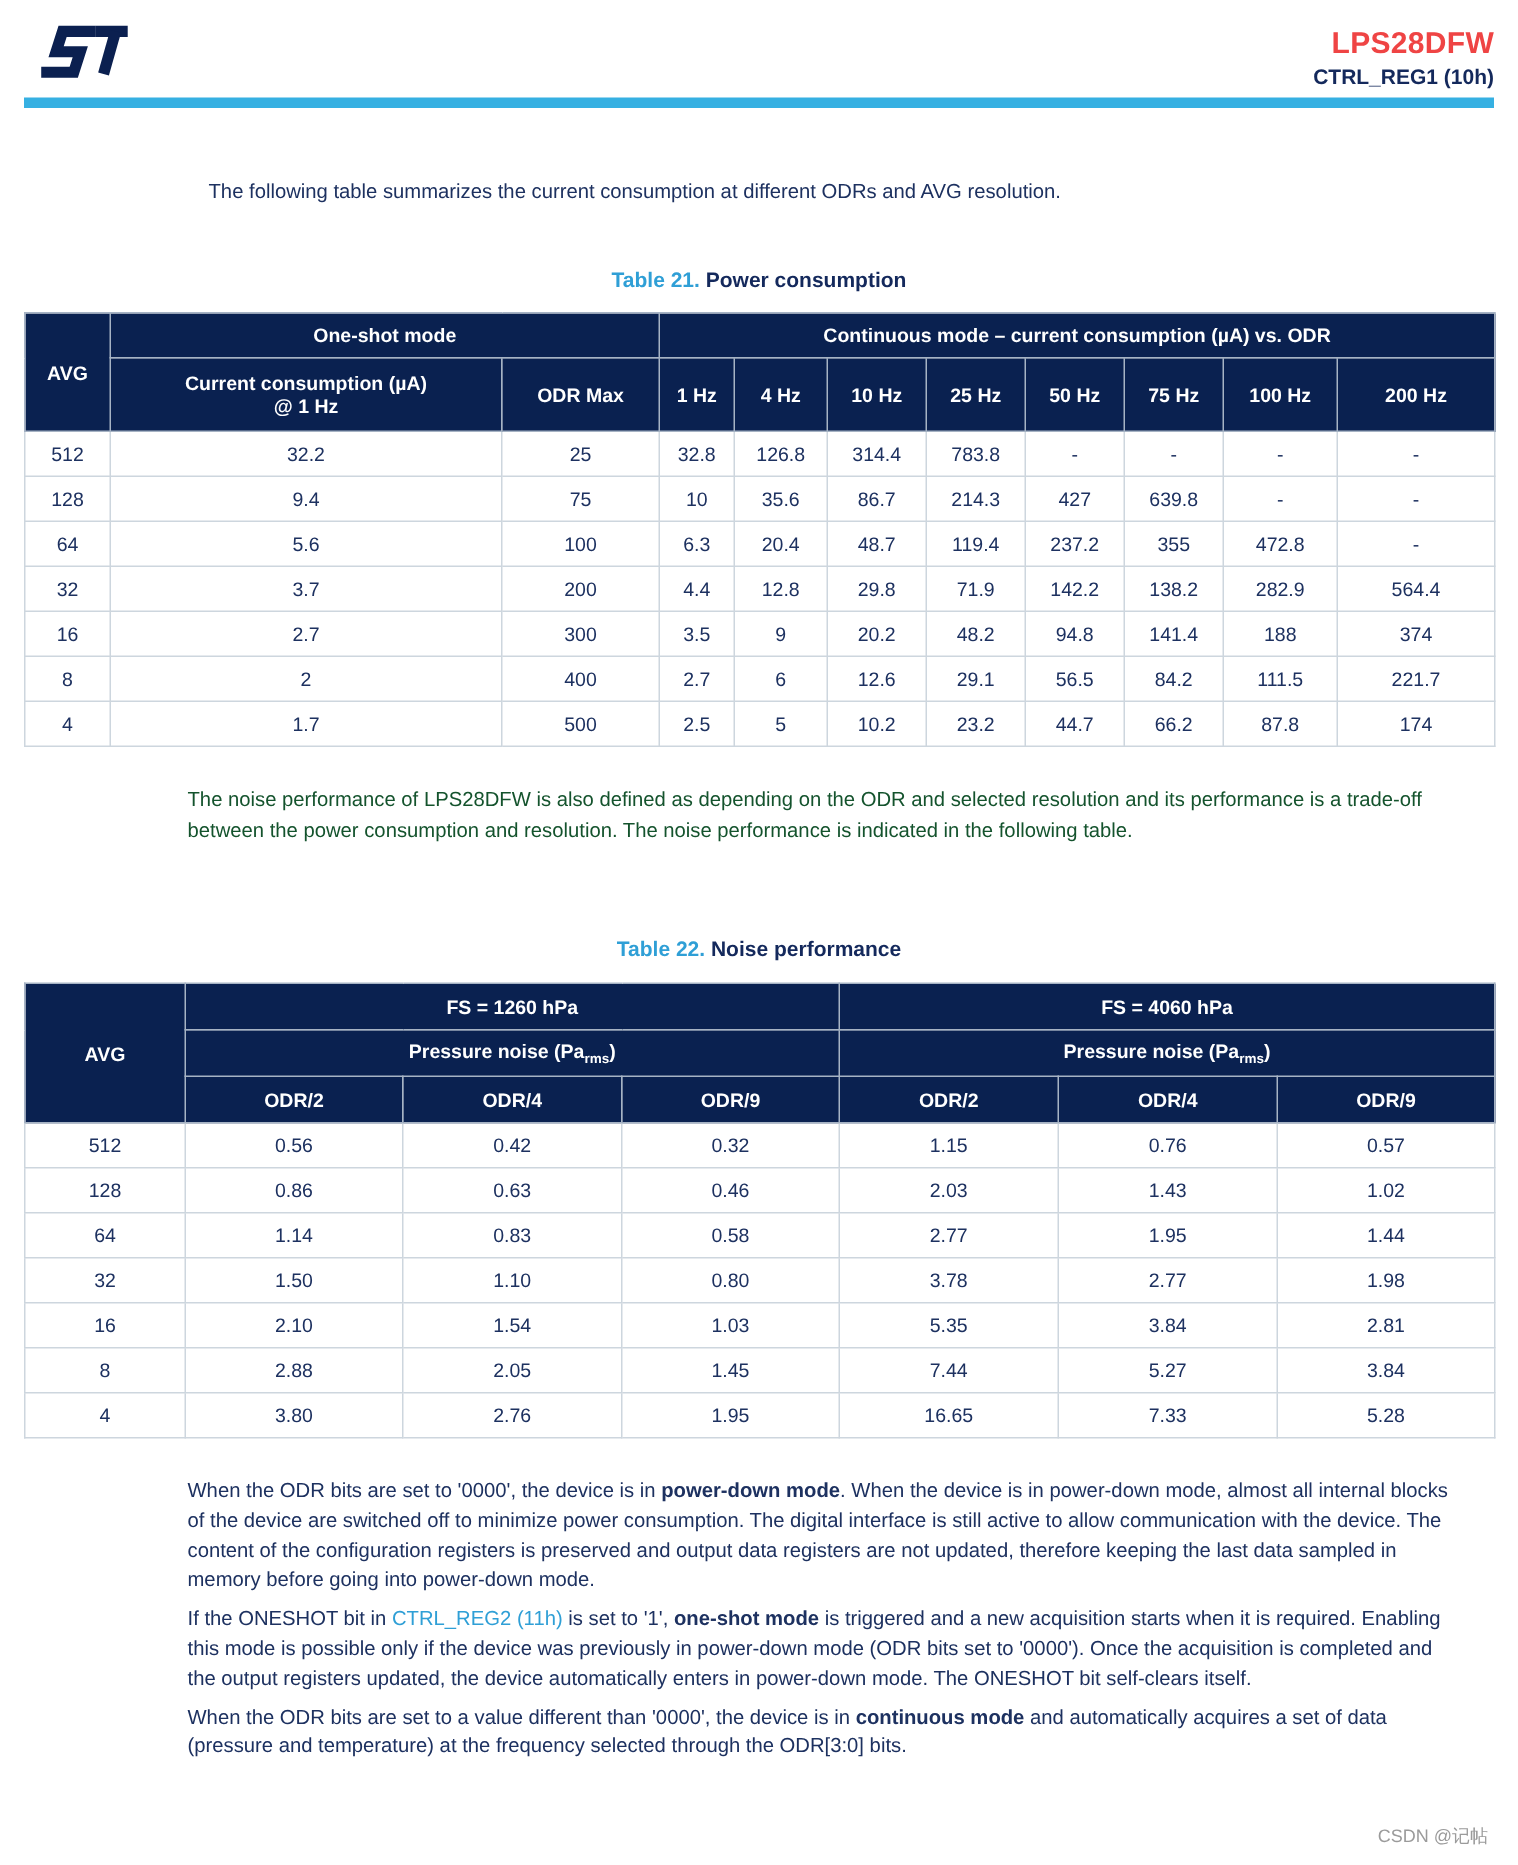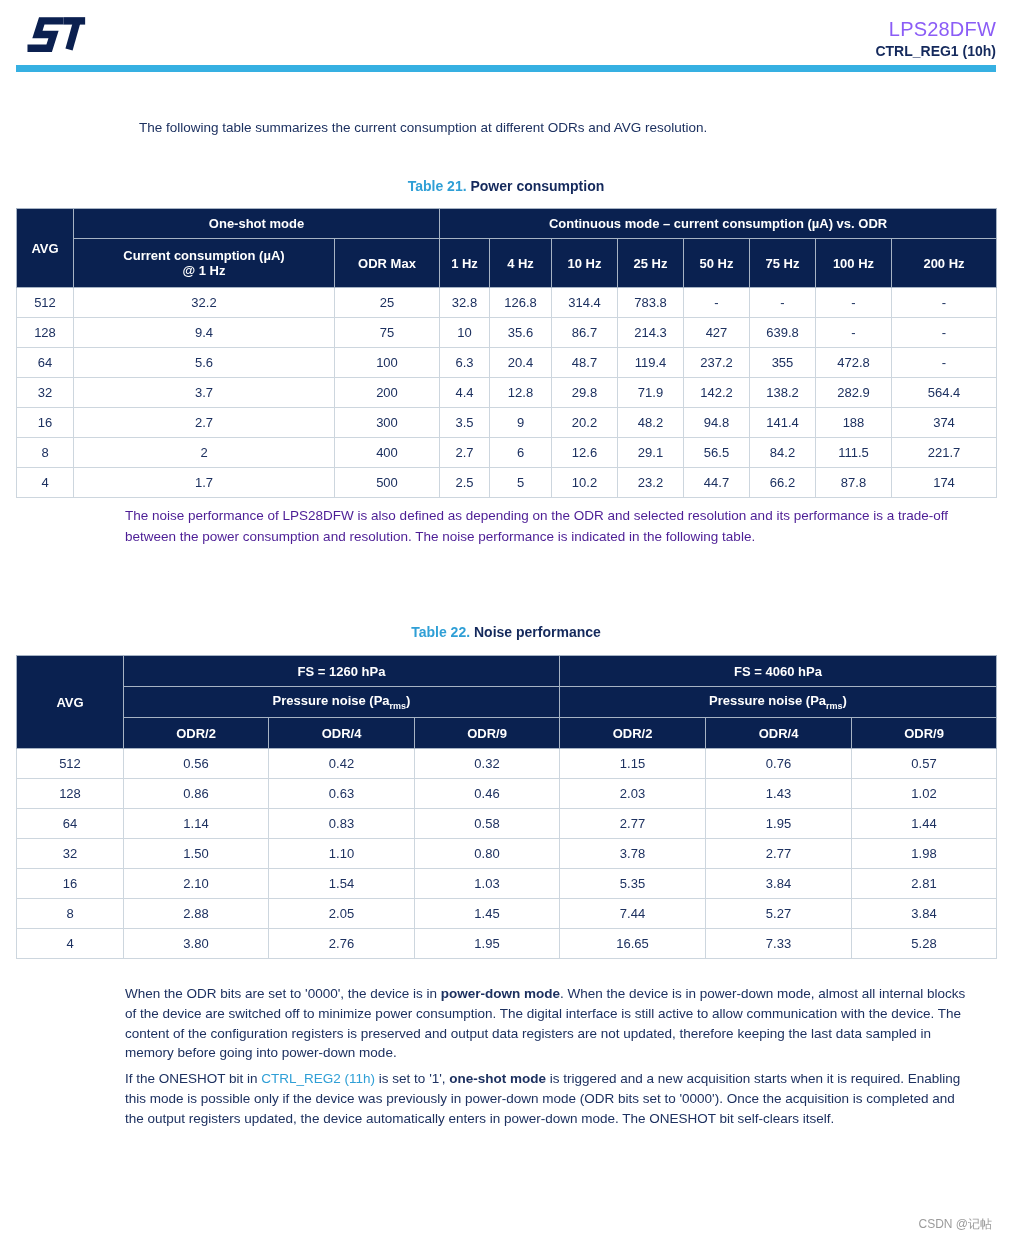--- a/index.html
+++ b/index.html
@@ -13,21 +13,21 @@
     background: #ffffff;
     overflow: hidden;
   }
 
   
   .logo { position: absolute; left: 25px; top: 14px; }
   .hdr-right {
     position: absolute; right: 16px; top: 18px; text-align: right;
   }
   .product-name {
-    font-size: 20px; font-weight: normal; color: #8b5cf6; letter-spacing: 0.2px;
+    font-size: 20px; font-weight: bold; color: #ef4444; letter-spacing: 0.2px;
   }
   .register-title {
     font-size: 14px; font-weight: bold; color: #14295c; margin-top: 2px;
   }
   .header-rule {
     position: absolute; left: 16px; top: 65px; width: 980px; height: 7px;
     background: #36b0e2;
   }
 
   
@@ -36,22 +36,22 @@
     font-size: 13.5px; line-height: 19.5px; color: #1d3160;
   }
   .caption { position: absolute; left: 16px; width: 980px; text-align: center;
     font-size: 14px; font-weight: bold; }
   .caption .cap-num { color: #2f9fd6; }
   .caption .cap-title { color: #14295c; }
   .caption21 { top: 178px; }
   .caption22 { top: 624px; }
 
   .noise-para {
-    position: absolute; left: 125px; top: 506px; width: 848px;
-    font-size: 13.5px; line-height: 20.5px; color: #4c1d95;
+    position: absolute; left: 125px; top: 523px; width: 848px;
+    font-size: 13.5px; line-height: 20.5px; color: #14532d;
   }
 
   .paras { position: absolute; left: 125px; top: 984px; width: 843px; }
   .paras p { font-size: 13.5px; line-height: 19.8px; color: #1d3160; margin-bottom: 6px; }
   .seg-bold { font-weight: bold; }
   .seg-link { color: #2f9fd6; cursor: pointer; }
 
   .watermark {
     position: absolute; right: 20px; top: 1216px;
     font-size: 12px; color: #9b9b9b;
@@ -341,17 +341,18 @@
           <td>16.65</td>
           <td>7.33</td>
           <td>5.28</td>
         </tr>
       </tbody>
   </table>
 
   <div class="paras" id="paras">
       <p><span class="seg-normal">When the ODR bits are set to '0000', the device is in </span><span class="seg-bold">power-down mode</span><span class="seg-normal">. When the device is in power-down mode, almost all internal blocks of the device are switched off to minimize power consumption. The digital interface is still active to allow communication with the device. The content of the configuration registers is preserved and output data registers are not updated, therefore keeping the last data sampled in memory before going into power-down mode.</span></p>
       <p><span class="seg-normal">If the ONESHOT bit in </span><span class="seg-link">CTRL_REG2 (11h)</span><span class="seg-normal"> is set to '1', </span><span class="seg-bold">one-shot mode</span><span class="seg-normal"> is triggered and a new acquisition starts when it is required. Enabling this mode is possible only if the device was previously in power-down mode (ODR bits set to '0000'). Once the acquisition is completed and the output registers updated, the device automatically enters in power-down mode. The ONESHOT bit self-clears itself.</span></p>
+      <p><span class="seg-normal">When the ODR bits are set to a value different than '0000', the device is in </span><span class="seg-bold">continuous mode</span><span class="seg-normal"> and automatically acquires a set of data (pressure and temperature) at the frequency selected through the ODR[3:0] bits.</span></p>
     </div>
 
   <span class="watermark">CSDN @记帖</span>
 
 </div>
 
 </body></html>

